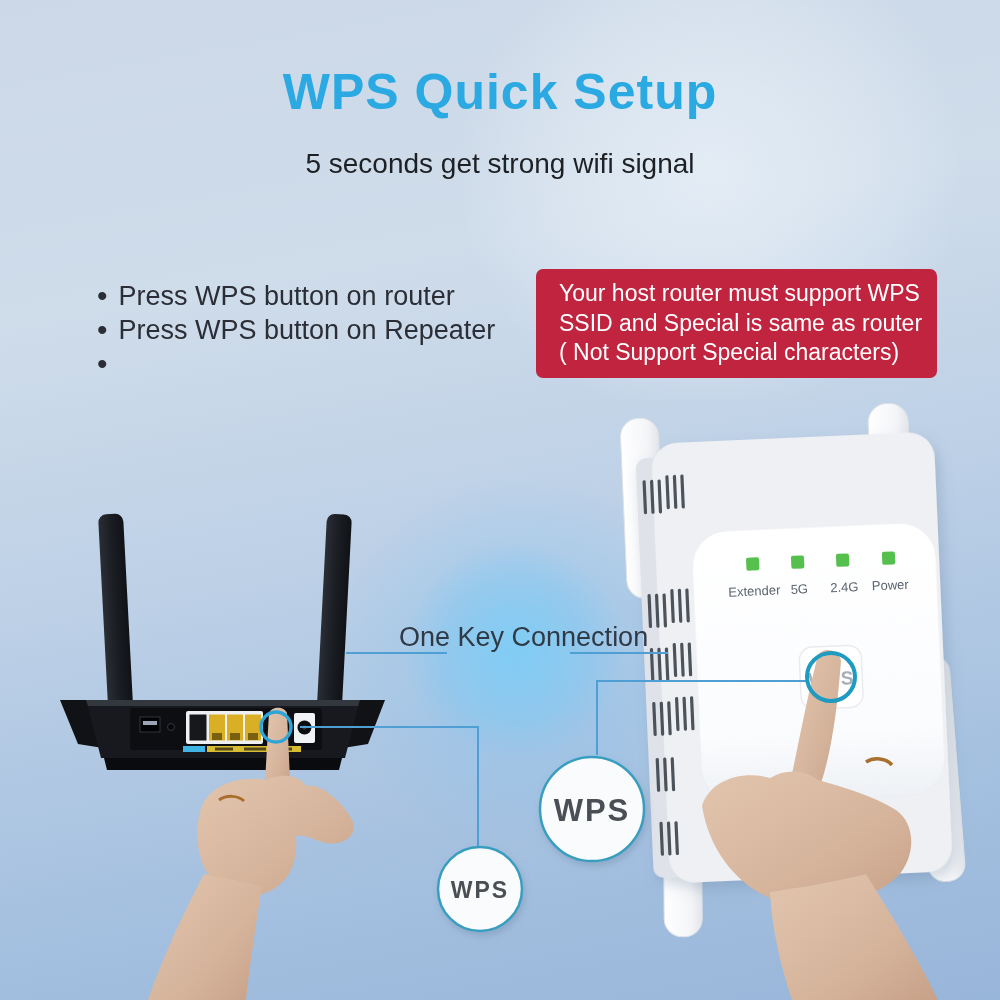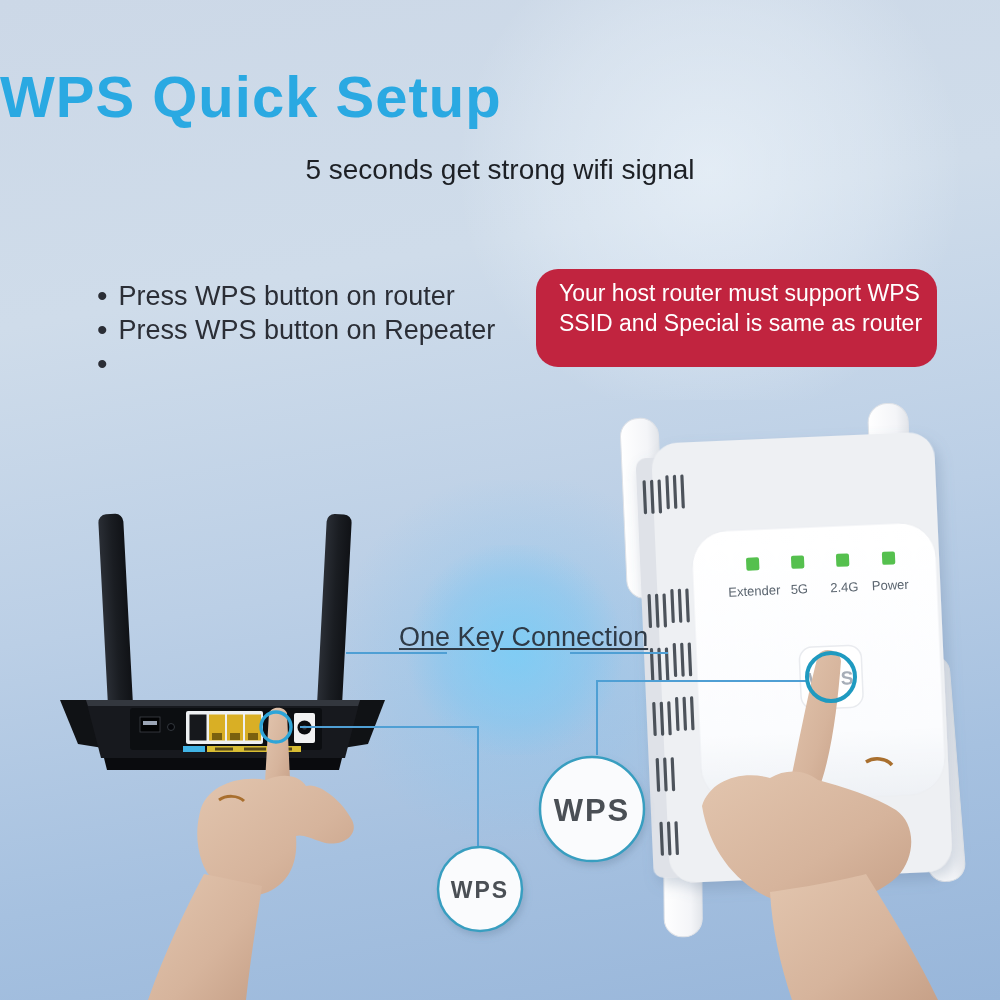--- a/index.html
+++ b/index.html
@@ -8,31 +8,31 @@
     font-family:"Liberation Sans", sans-serif;
     background:linear-gradient(170deg,#ccd8e7 0%,#cfdcea 28%,#bbcfe6 55%,#a6c1e0 78%,#98b6da 100%);
   }
   .bg-light{position:absolute;left:430px;top:-60px;width:560px;height:460px;pointer-events:none;
     background:radial-gradient(circle,rgba(244,250,255,0.55) 0%,rgba(244,250,255,0.25) 45%,rgba(244,250,255,0) 70%);}
   .glow-outer{position:absolute;left:330px;top:480px;width:380px;height:360px;pointer-events:none;
     background:radial-gradient(circle,rgba(130,195,240,0.45) 0%,rgba(130,195,240,0.18) 50%,rgba(130,195,240,0) 72%);}
   .glow-inner{position:absolute;left:405px;top:545px;width:220px;height:210px;pointer-events:none;
     background:radial-gradient(circle,rgba(118,206,248,0.75) 0%,rgba(118,200,245,0.35) 48%,rgba(118,200,245,0) 72%);}
   svg.scene{position:absolute;left:0;top:0;}
-  .title{position:absolute;left:0;top:63px;width:1000px;
-    font-size:58px;font-weight:bold;color:#2AA9E2;letter-spacing:1px;}
-  .subtitle{position:absolute;left:0;top:154px;width:1000px;text-align:center;
+  .title{position:absolute;left:0;top:63px;width:1000px;text-align:center;
+    font-size:50px;font-weight:bold;color:#2AA9E2;letter-spacing:1px;}
+  .subtitle{position:absolute;left:0;top:148px;width:1000px;text-align:center;
     font-size:28px;color:#1d2025;}
   .bullets{position:absolute;left:97px;top:279px;font-size:27px;color:#2b2e36;}
   .bullets .row{display:flex;align-items:center;height:34px;}
   .bullets .dot{font-size:30px;margin-right:11px;line-height:34px;}
-  .warning{position:absolute;left:536px;top:269px;width:401px;height:98px;box-sizing:border-box;
-    background:#C1243F;border-radius:22px;color:#ffffff;font-size:23px;line-height:29.5px;
+  .warning{position:absolute;left:536px;top:269px;width:401px;height:109px;box-sizing:border-box;
+    background:#C1243F;border-radius:7px;color:#ffffff;font-size:23px;line-height:29.5px;
     padding:10px 12px 10px 23px;}
-  .onekey{position:absolute;left:399px;top:622px;font-size:27px;color:#2f3a46;text-decoration:underline;}
+  .onekey{position:absolute;left:399px;top:622px;font-size:27px;color:#2f3a46;}
 </style>
 </head>
 <body>
 
 <div id="stage">
 
   <div class="bg-light"></div>
   <div class="glow-outer"></div>
   <div class="glow-inner"></div>
 
@@ -188,17 +188,18 @@
       <span>Press WPS button on Repeater</span>
     </div>
     <div class="row">
       <span class="dot">•</span>
     </div>
   </div>
 
   <div class="warning">
     <div>Your host router must support WPS</div>
     <div>SSID and Special is same as router</div>
+    <div>( Not Support Special characters)</div>
   </div>
 
   <div class="onekey">One Key Connection</div>
 
 </div>
 
 </body></html>

